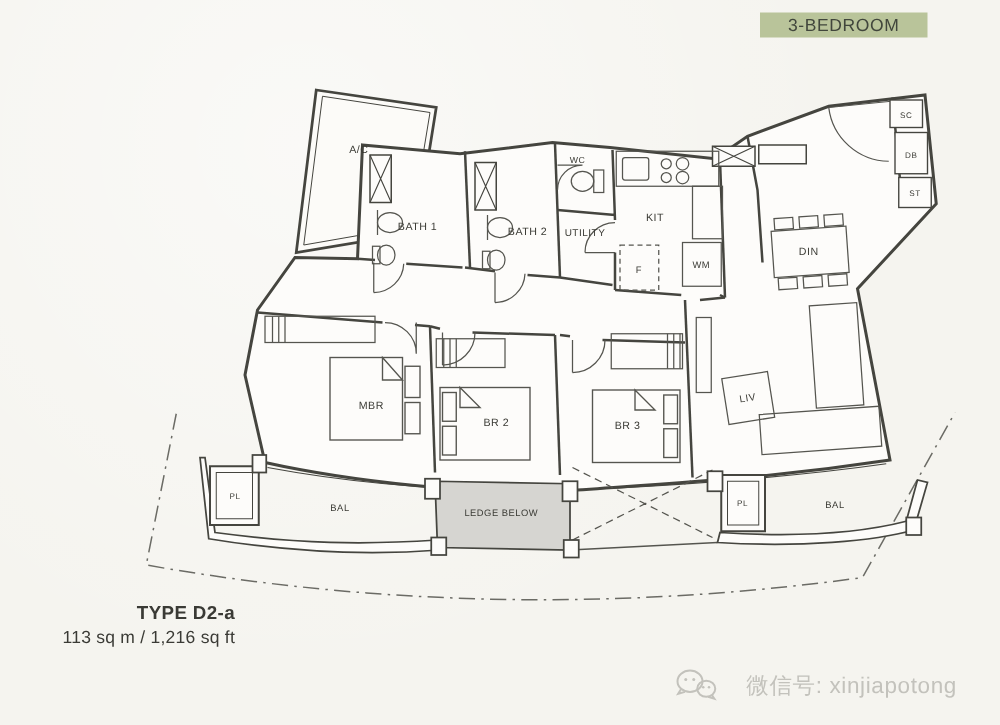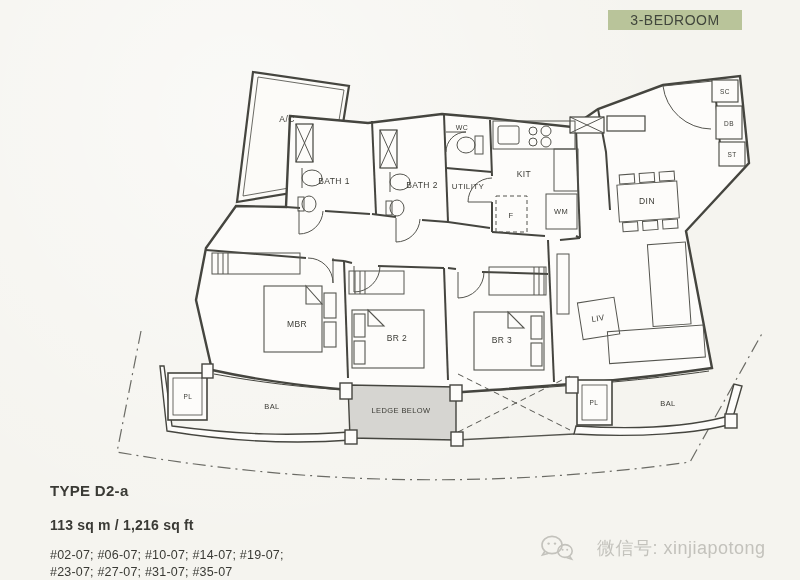--- a/index.html
+++ b/index.html
@@ -11,24 +11,24 @@
     font-family:"Liberation Sans", sans-serif;
   }
   .badge{
     position:absolute;left:608px;top:10px;width:134px;height:20px;
     display:flex;align-items:center;justify-content:center;
     font-size:14px;font-weight:normal;letter-spacing:.5px;
   }
   .plan-wrap{position:absolute;left:0;top:0;}
   svg text{font-family:"Liberation Sans", sans-serif;fill:#3b3b35;letter-spacing:.4px;}
   .info{
-    position:absolute;left:50px;top:482px;color:#3a3a35;
+    position:absolute;left:50px;top:482px;color:#3a3a35;text-align:right;
   }
   .info .t1{font-size:15px;font-weight:bold;letter-spacing:.3px;}
-  .info .t2{font-size:14px;margin-top:18px;letter-spacing:.2px;font-weight:bold;}
+  .info .t2{font-size:14px;margin-top:2px;letter-spacing:.2px;}
   .info .units{font-size:12.5px;margin-top:14px;line-height:17px;letter-spacing:.2px;}
   .watermark{
     position:absolute;left:540px;top:534px;display:flex;align-items:center;gap:23px;
     color:#c3c2bc;font-size:18px;letter-spacing:.5px;
   }
 </style>
 </head>
 <body>
 
 <div class="badge" style="background:#b9c49a;color:#41463c;">3-BEDROOM</div>
@@ -233,24 +233,20 @@
     <text x="272" y="409" font-size="7.5">BAL</text>
     <text x="668" y="406" font-size="7.5">BAL</text>
     <text x="401" y="413" font-size="7.5">LEDGE BELOW</text>
   </g>
 </svg>
 </div>
 
 <div class="info">
   <div class="t1">TYPE D2-a</div>
   <div class="t2">113 sq m / 1,216 sq ft</div>
-  <div class="units">
-    <div>#02-07; #06-07; #10-07; #14-07; #19-07;</div>
-    <div>#23-07; #27-07; #31-07; #35-07</div>
-  </div>
 </div>
 
 <div class="watermark">
   <svg width="34" height="28" viewBox="0 0 34 28">
     <g fill="none" stroke="#c3c2bc" stroke-width="1.6">
       <ellipse cx="12" cy="11" rx="10" ry="8.6"></ellipse>
       <path d="M 5,17 L 2.5,21 L 8,19.5"></path>
       <ellipse cx="25" cy="17" rx="7.2" ry="6.4"></ellipse>
       <path d="M 29.5,22 L 31.5,25 L 26.5,23.5"></path>
     </g>

